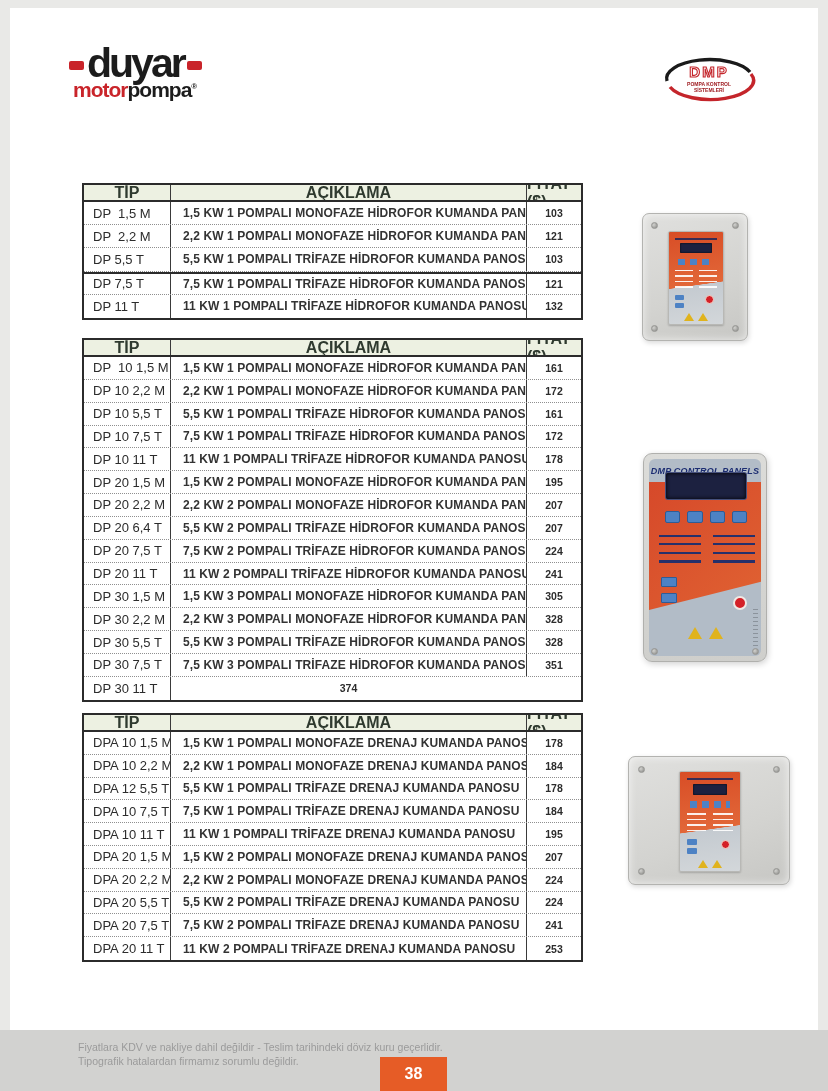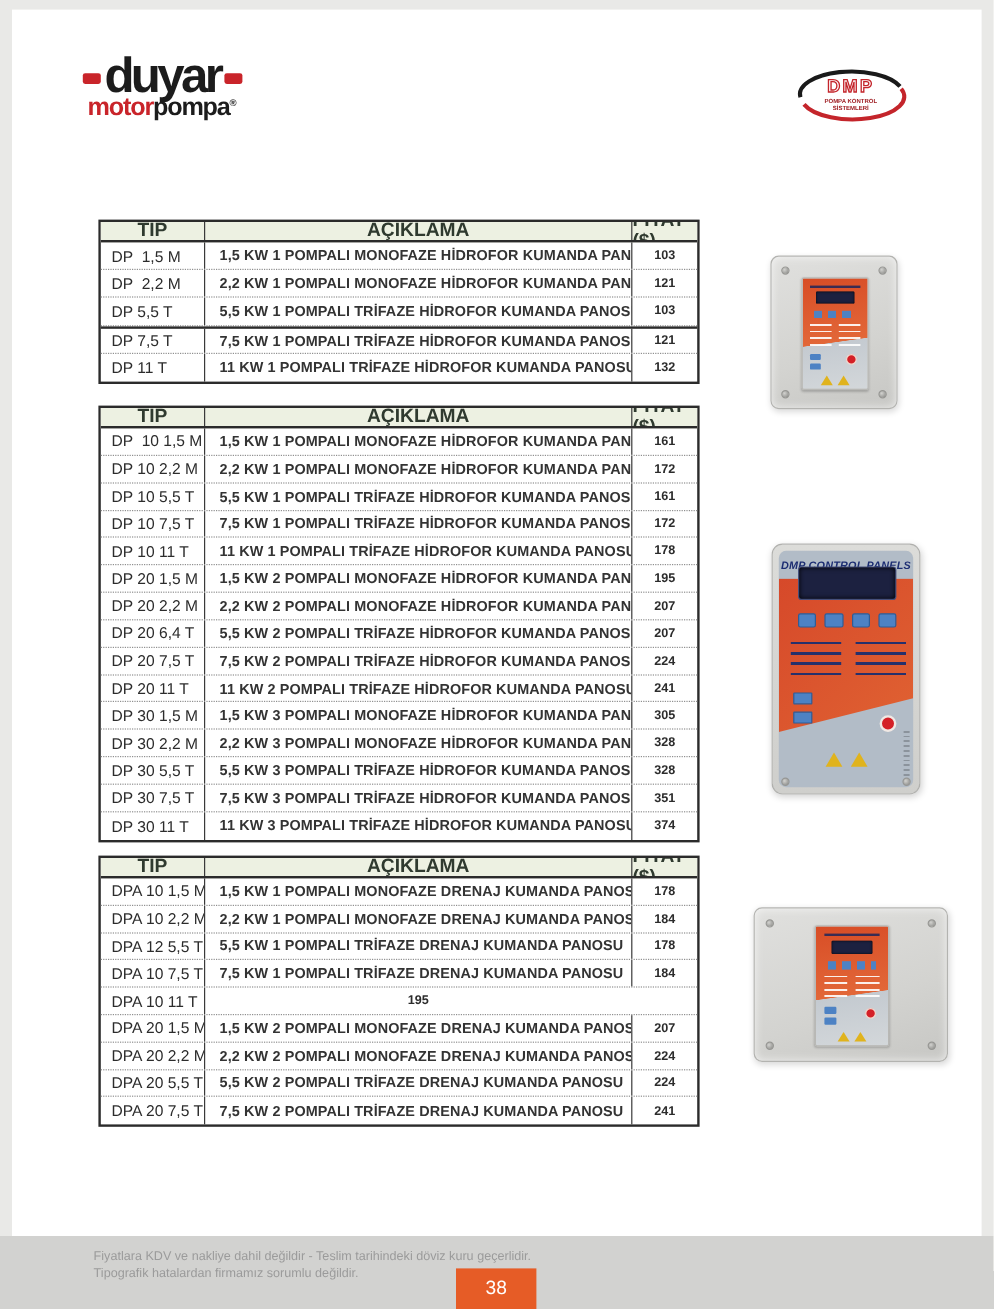--- a/index.html
+++ b/index.html
@@ -81,21 +81,21 @@
            background:#d42027; border:2px solid #f0e8e4; }
   .bp-sidecode { position:absolute; right:3px; top:150px; width:5px; height:38px;
            background:repeating-linear-gradient(180deg,#8b939c 0 1.5px, transparent 1.5px 4px); }
   .bp-warn { position:absolute; top:168px; left:0; right:0; display:flex; justify-content:center; gap:7px; }
   .tri-lg { width:0; height:0; border-left:7px solid transparent; border-right:7px solid transparent; border-bottom:12px solid #e0b31d; }
 
   
   .footer { position:absolute; left:0; top:1030px; width:828px; height:61px; background:#d2d2d0; }
   .footer-notes { position:absolute; left:78px; top:10px; font-size:10.5px; color:#9b9b9b; line-height:14px; }
   .page-num-box { position:absolute; left:380px; top:27px; width:67px; height:34px; background:#e65c26;
-           color:#fff; font-weight:normal; font-size:16px; display:flex; align-items:center; justify-content:center; }
+           color:#fff; font-weight:bold; font-size:16px; display:flex; align-items:center; justify-content:center; }
 </style>
 </head>
 <body>
 
 <div class="page">
 
   <div class="duyar-logo">
     <div class="duyar-line1">
       <span class="dash"></span>
         <span>duyar</span>
@@ -221,21 +221,20 @@
         <div class="cell acik">5,5 KW 3 POMPALI TRİFAZE HİDROFOR KUMANDA PANOSU</div>
         <div class="cell fiyat">328</div>
       </div>
       <div class="trow tbody-row">
         <div class="cell tip">DP 30 7,5 T</div>
         <div class="cell acik">7,5 KW 3 POMPALI TRİFAZE HİDROFOR KUMANDA PANOSU</div>
         <div class="cell fiyat">351</div>
       </div>
       <div class="trow tbody-row">
         <div class="cell tip">DP 30 11 T</div>
-        <div class="cell acik">11 KW 3 POMPALI TRİFAZE HİDROFOR KUMANDA PANOSU</div>
         <div class="cell fiyat">374</div>
       </div>
     </div>
   <div class="ptable" style="top:705px; --rh:22.8px;">
       <div class="trow thead-row">
         <div class="cell hcell">TİP</div>
         <div class="cell hcell">AÇIKLAMA</div>
         <div class="cell hcell">FİYAT ($)</div>
       </div>
       <div class="trow tbody-row">
@@ -253,20 +252,21 @@
         <div class="cell acik">5,5 KW 1 POMPALI TRİFAZE DRENAJ KUMANDA PANOSU</div>
         <div class="cell fiyat">178</div>
       </div>
       <div class="trow tbody-row">
         <div class="cell tip">DPA 10 7,5 T</div>
         <div class="cell acik">7,5 KW 1 POMPALI TRİFAZE DRENAJ KUMANDA PANOSU</div>
         <div class="cell fiyat">184</div>
       </div>
       <div class="trow tbody-row">
         <div class="cell tip">DPA 10 11 T</div>
+        <div class="cell acik">11 KW 1 POMPALI TRİFAZE DRENAJ KUMANDA PANOSU</div>
         <div class="cell fiyat">195</div>
       </div>
       <div class="trow tbody-row">
         <div class="cell tip">DPA 20 1,5 M</div>
         <div class="cell acik">1,5 KW 2 POMPALI MONOFAZE DRENAJ KUMANDA PANOSU</div>
         <div class="cell fiyat">207</div>
       </div>
       <div class="trow tbody-row">
         <div class="cell tip">DPA 20 2,2 M</div>
         <div class="cell acik">2,2 KW 2 POMPALI MONOFAZE DRENAJ KUMANDA PANOSU</div>
@@ -274,20 +274,25 @@
       </div>
       <div class="trow tbody-row">
         <div class="cell tip">DPA 20 5,5 T</div>
         <div class="cell acik">5,5 KW 2 POMPALI TRİFAZE DRENAJ KUMANDA PANOSU</div>
         <div class="cell fiyat">224</div>
       </div>
       <div class="trow tbody-row">
         <div class="cell tip">DPA 20 7,5 T</div>
         <div class="cell acik">7,5 KW 2 POMPALI TRİFAZE DRENAJ KUMANDA PANOSU</div>
         <div class="cell fiyat">241</div>
+      </div>
+      <div class="trow tbody-row">
+        <div class="cell tip">DPA 20 11 T</div>
+        <div class="cell acik">11 KW 2 POMPALI TRİFAZE DRENAJ KUMANDA PANOSU</div>
+        <div class="cell fiyat">253</div>
       </div>
     </div>
 
   <div class="gray-box" style="left:632px; top:205px; width:106px; height:128px;">
     <span class="screw" style="left:8px; top:8px;"></span>
     <span class="screw" style="right:8px; top:8px;"></span>
     <span class="screw" style="left:8px; bottom:8px;"></span>
     <span class="screw" style="right:8px; bottom:8px;"></span>
     <div class="mini-panel" style="left:25px; top:17px; width:56px; height:94px;">
       <div class="mp-title"></div>

